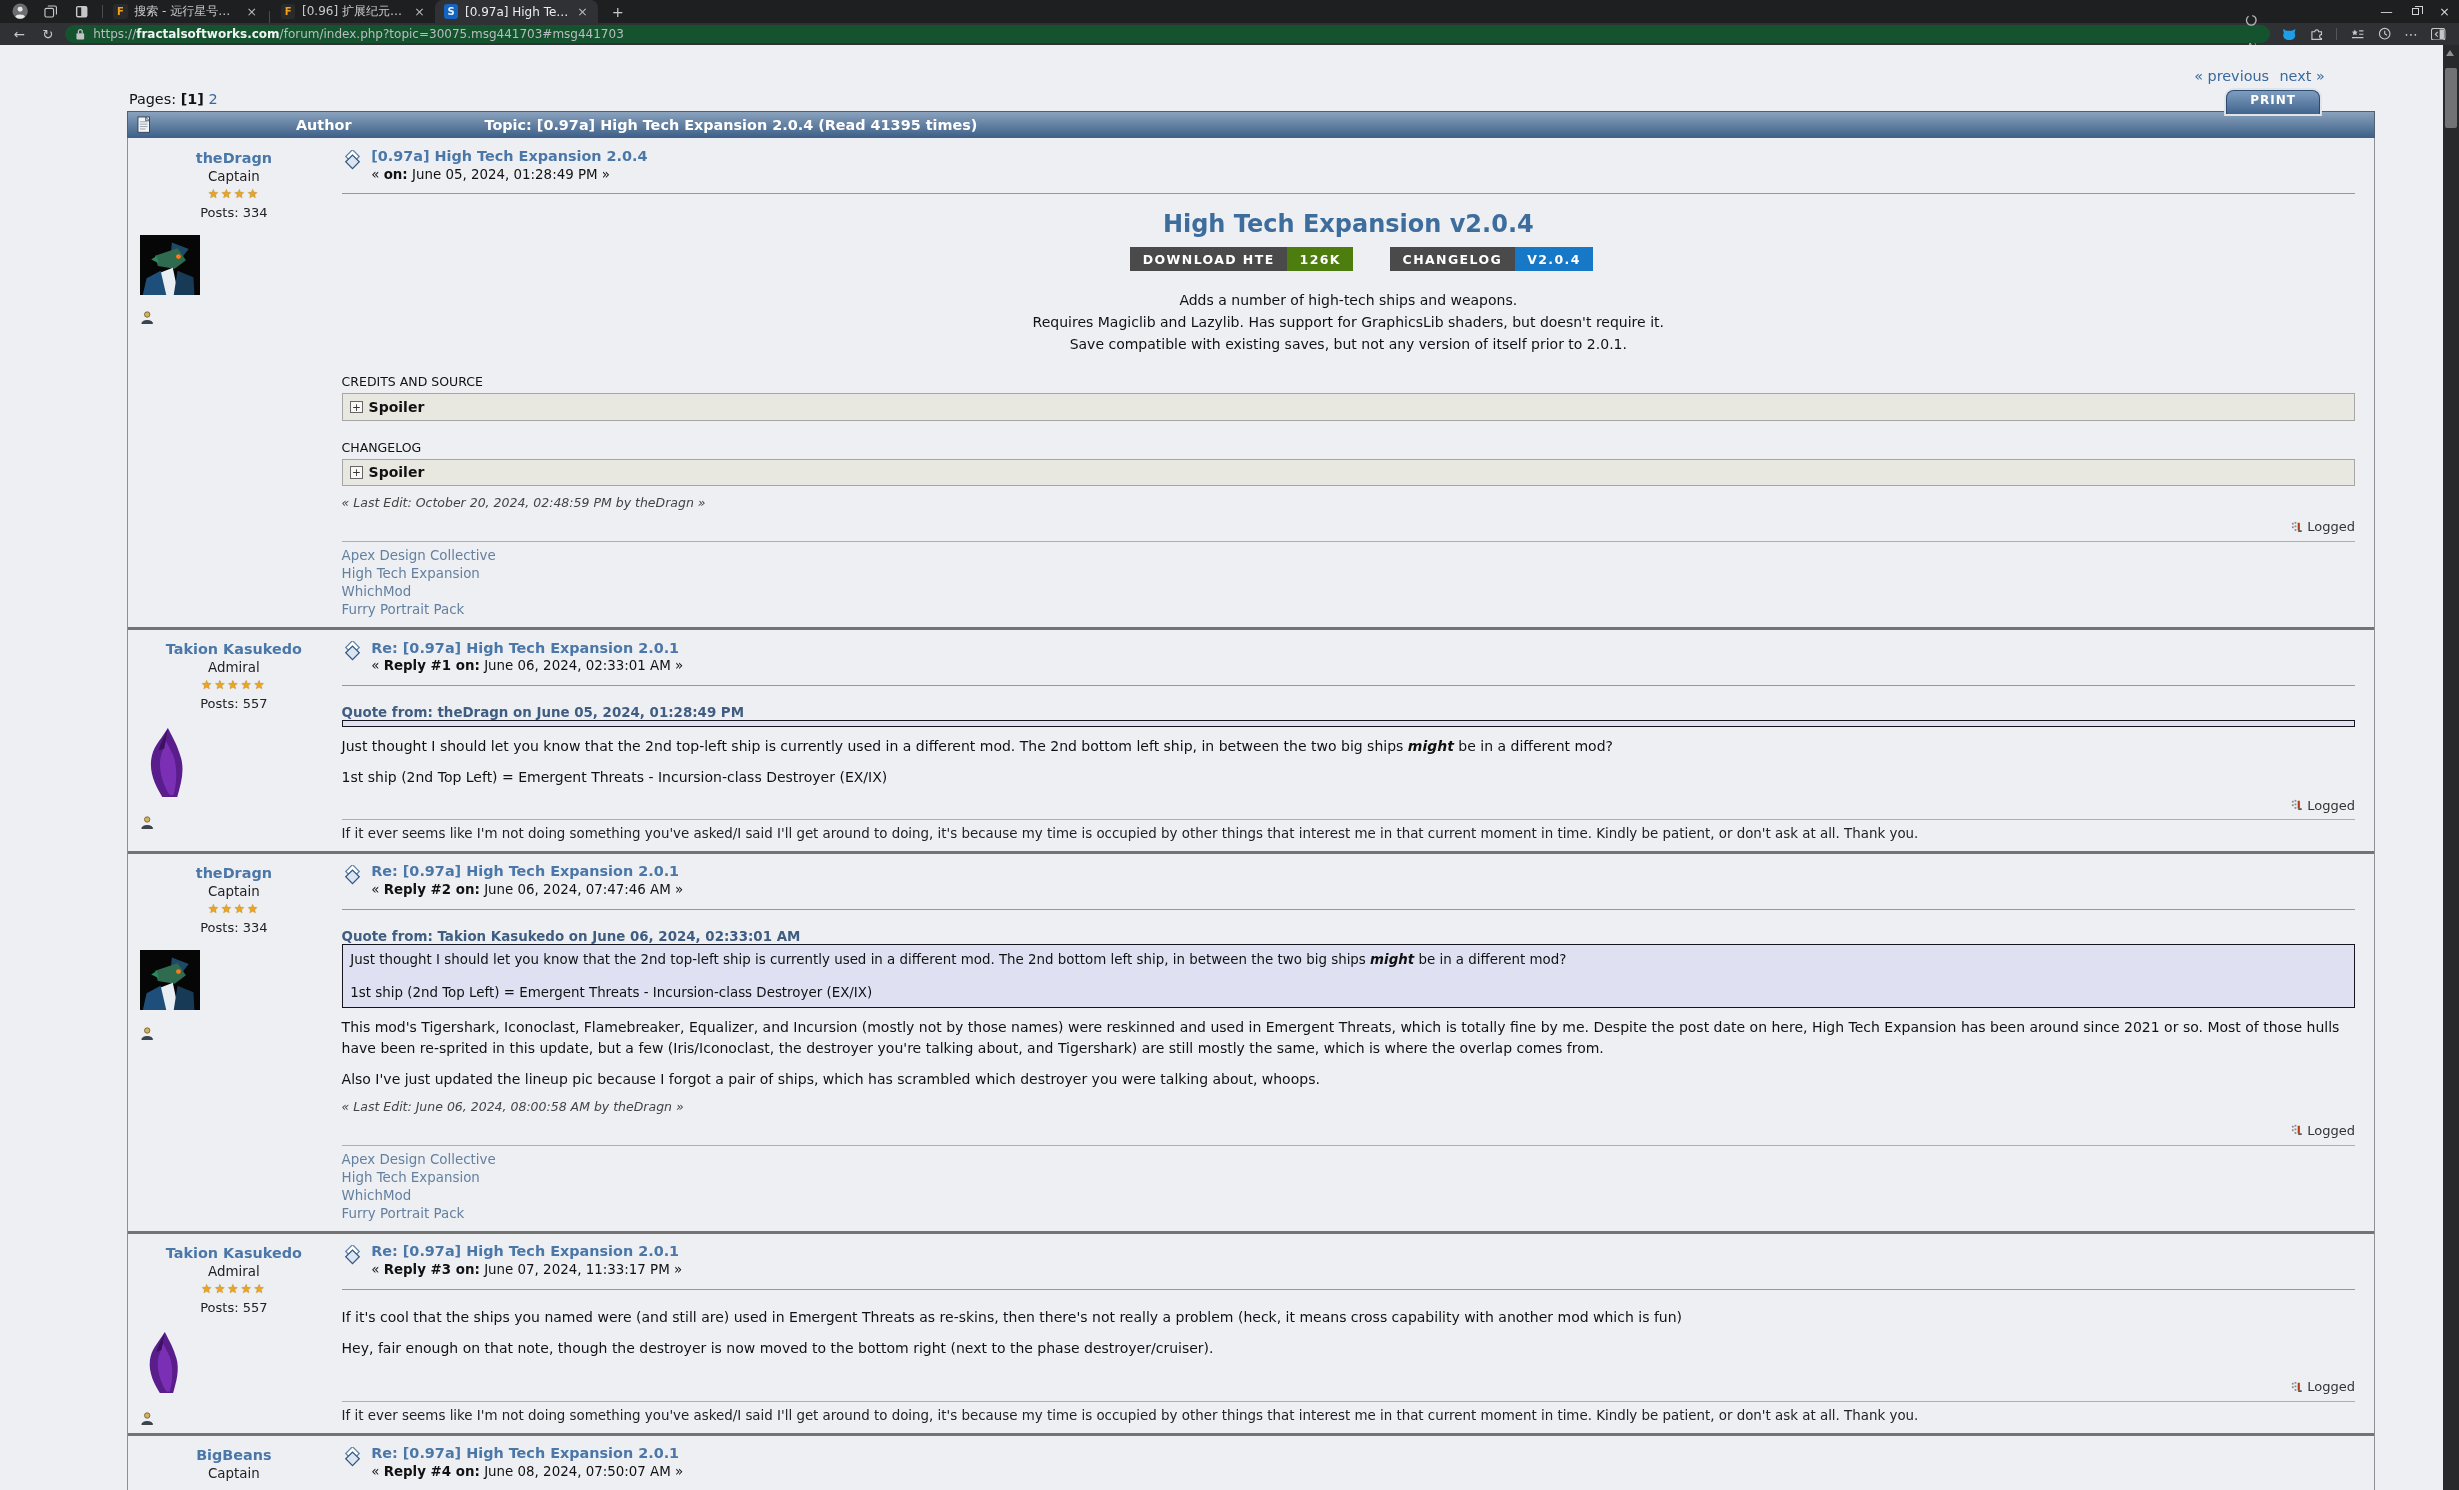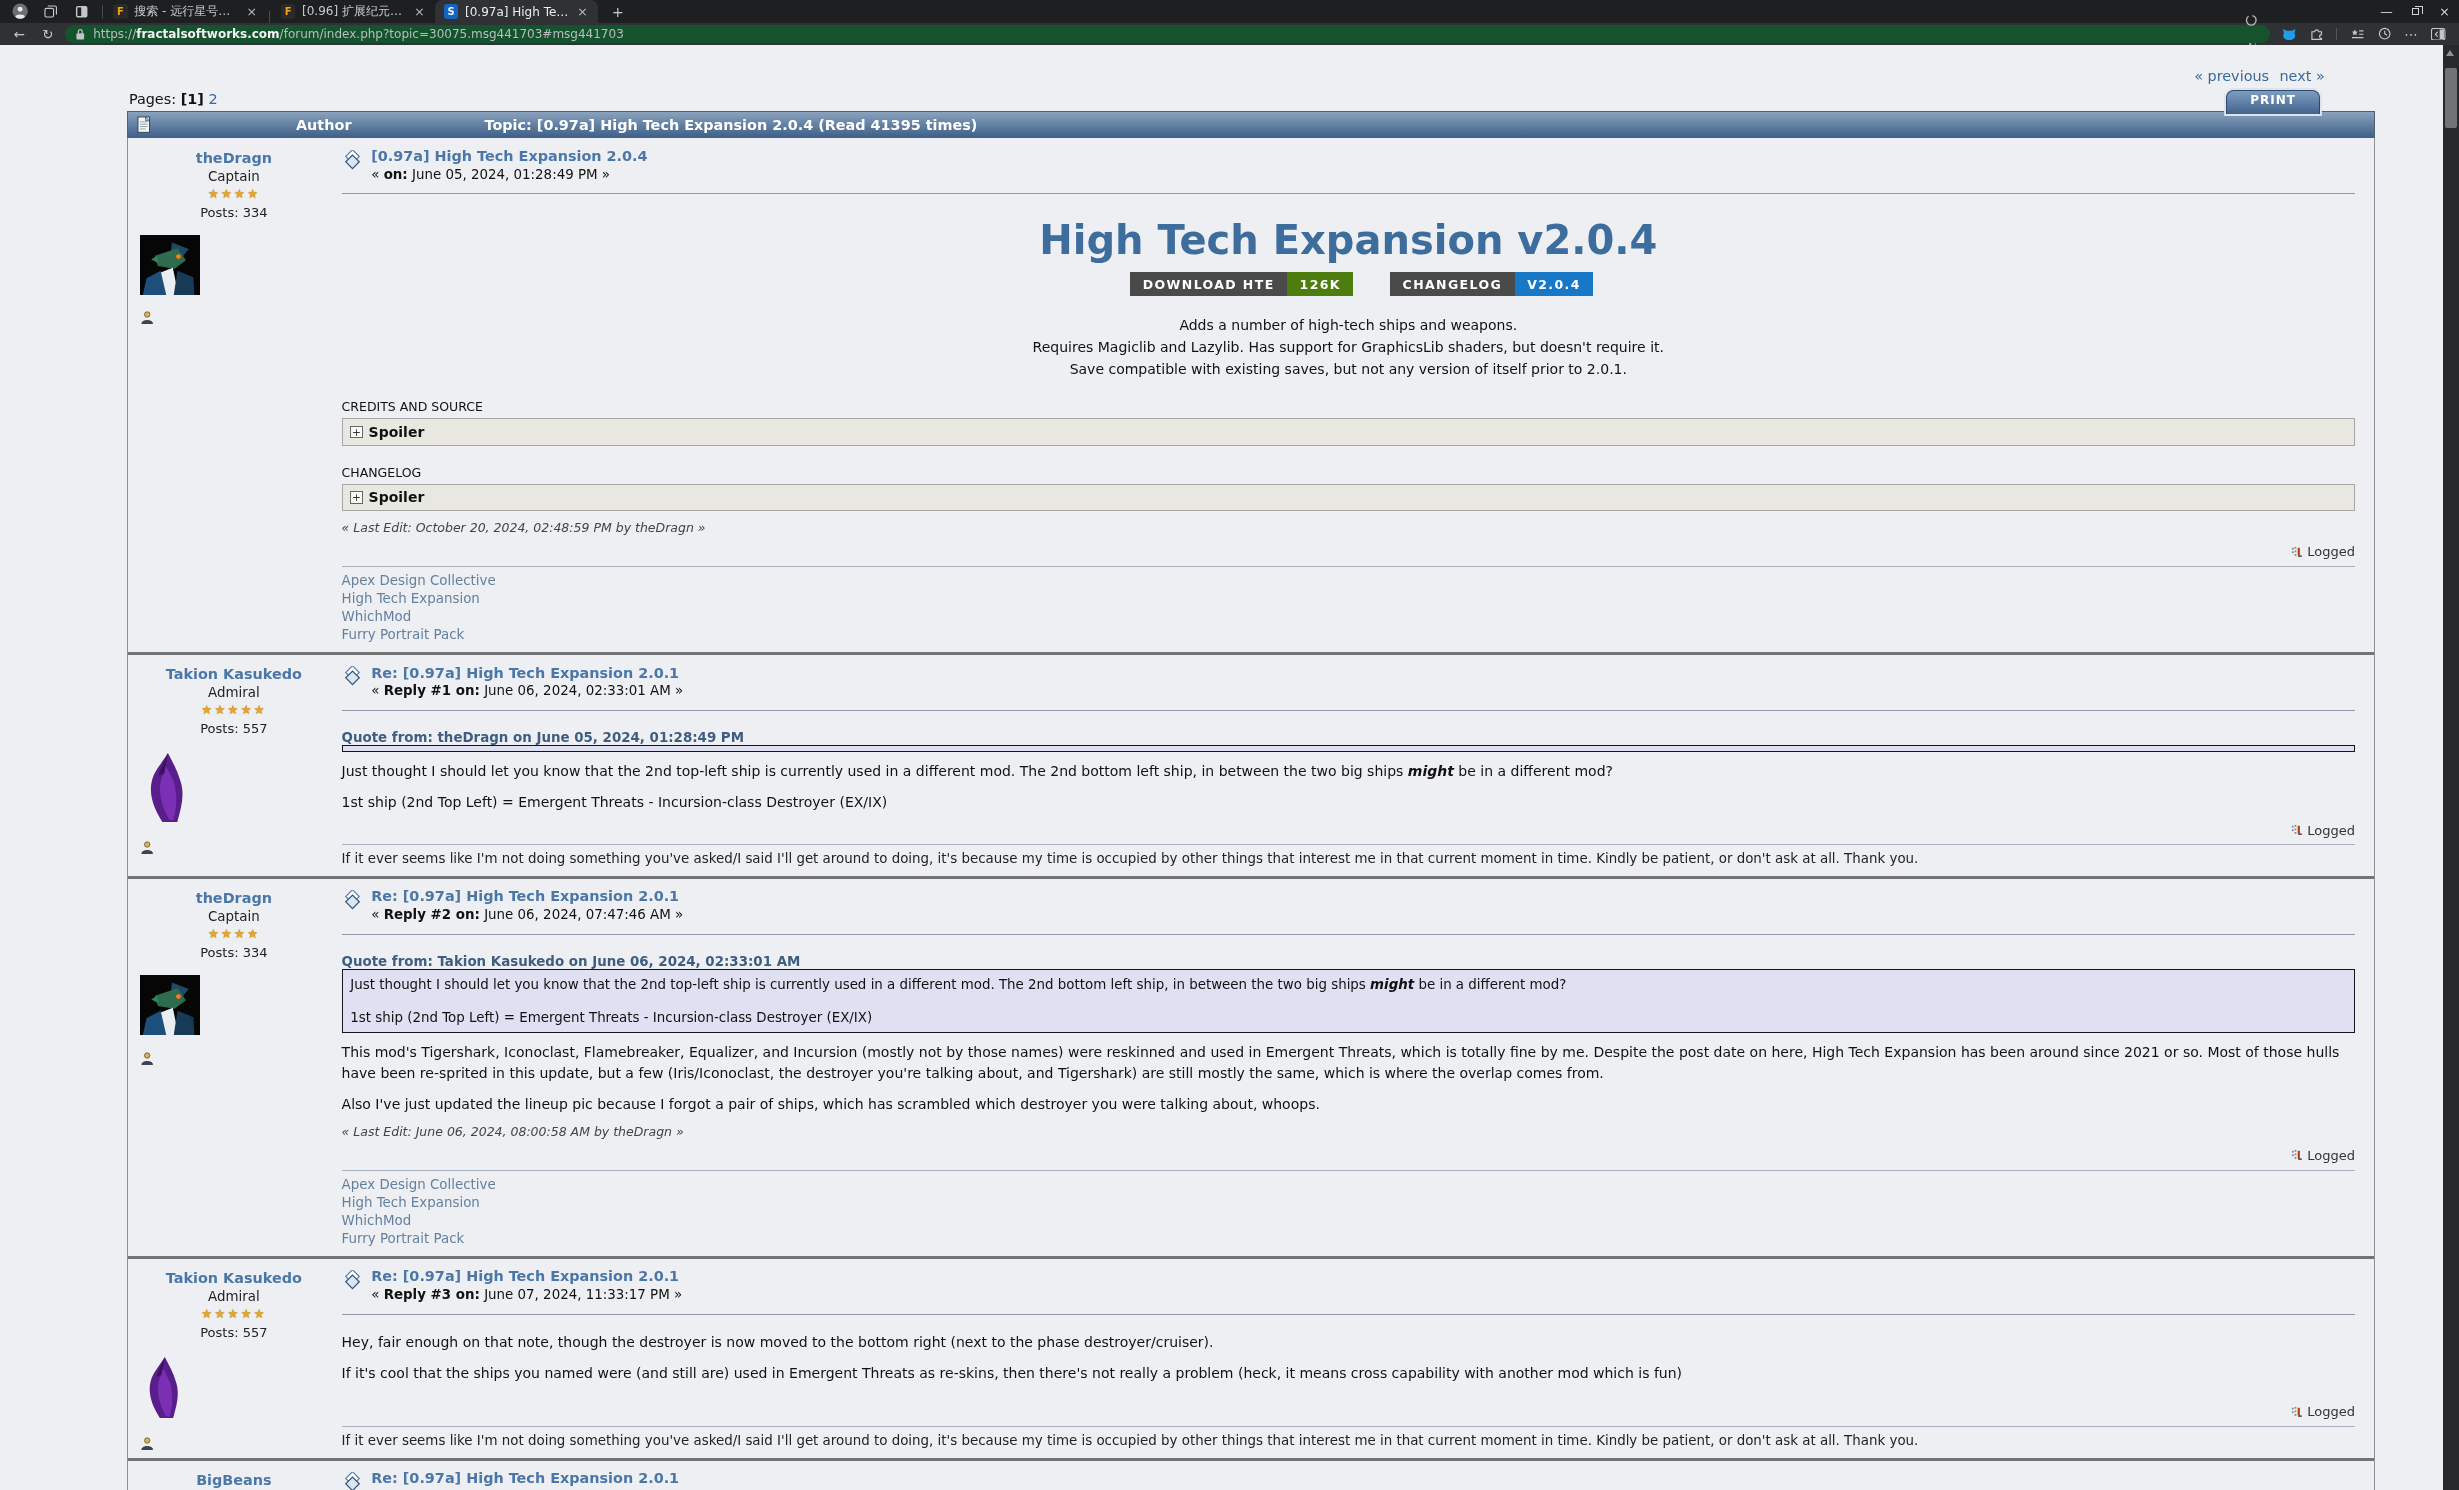--- a/index.html
+++ b/index.html
@@ -91,21 +91,21 @@
   .title-hr { border:none; border-top:1px solid #8f99a7; margin:11.5px 0 7.7px; }
   .para { margin-top:9.6px; line-height:1.5; }
   .post-bottom { margin-top:auto; }
   .logged { text-align:right; font-size:13px; color:#333; margin-top:9.6px;
             display:flex; justify-content:flex-end; align-items:center; gap:3.8px; }
   .sig-hr { border:none; border-top:1px solid #a7aebc; margin:6.7px 0 4.8px; }
   .sig { font-size:13.4px; line-height:1.35; color:#222; }
   .sig a { color:#64809f; text-decoration:none; display:block; }
 
   
-  .hte-heading { text-align:center; color:#3c6d9c; font-size:40px; font-weight:bold; margin-top:15px; }
+  .hte-heading { text-align:center; color:#3c6d9c; font-size:24px; font-weight:bold; margin-top:8px; }
   .badges { display:flex; justify-content:center; gap:9.6px; margin-top:8.6px; }
   .badge-group { display:flex;padding-left:27px; }
   .badge { color:#fff; font-weight:bold; font-size:12.5px; letter-spacing:1.4px; padding:4.8px 12.5px; }
   .b-dark { background:#4a4a4a; }
   .b-green { background:#4d7c0f; }
   .b-blue { background:#1878c8; }
   .desc { text-align:center; line-height:1.55; margin-top:19px; }
   .section-label { font-size:12.5px; margin-top:19px; }
   .spoiler { background:#e8e8e1; border:1px solid #a6a6a6; padding:4.8px 7.7px; font-weight:bold;
              font-size:14px; margin-top:3.8px; display:flex; align-items:center; gap:5.8px; }
@@ -544,22 +544,22 @@
                     </g>
                   </svg>
               </span>
               <div>
                 <a href="#" class="ptitle">Re: [0.97a] High Tech Expansion 2.0.1</a>
                 <div class="pdate"><span>« </span><b>Reply #3 on:</b><span> June 07, 2024, 11:33:17 PM »</span></div>
               </div>
             </div>
             <hr class="title-hr">
 
+            <div class="para">If it's cool that the ships you named were (and still are) used in Emergent Threats as re-skins, then there's not really a problem (heck, it means cross capability with another mod which is fun)</div>
             <div class="para">Hey, fair enough on that note, though the destroyer is now moved to the bottom right (next to the phase destroyer/cruiser).</div>
-            <div class="para">If it's cool that the ships you named were (and still are) used in Emergent Threats as re-skins, then there's not really a problem (heck, it means cross capability with another mod which is fun)</div>
 
             <div class="post-bottom">
               <div class="logged">
                 <svg width="12.5" height="12.5" viewBox="0 0 14 14">
                     <g fill="#8a8a8a">
                       <rect x="1" y="2" width="2" height="2"></rect>
                       <rect x="4" y="1" width="2" height="2"></rect>
                       <rect x="1" y="6" width="2" height="2"></rect>
                       <rect x="4" y="5" width="2" height="2"></rect>
                       <rect x="4" y="9" width="2" height="2"></rect>

